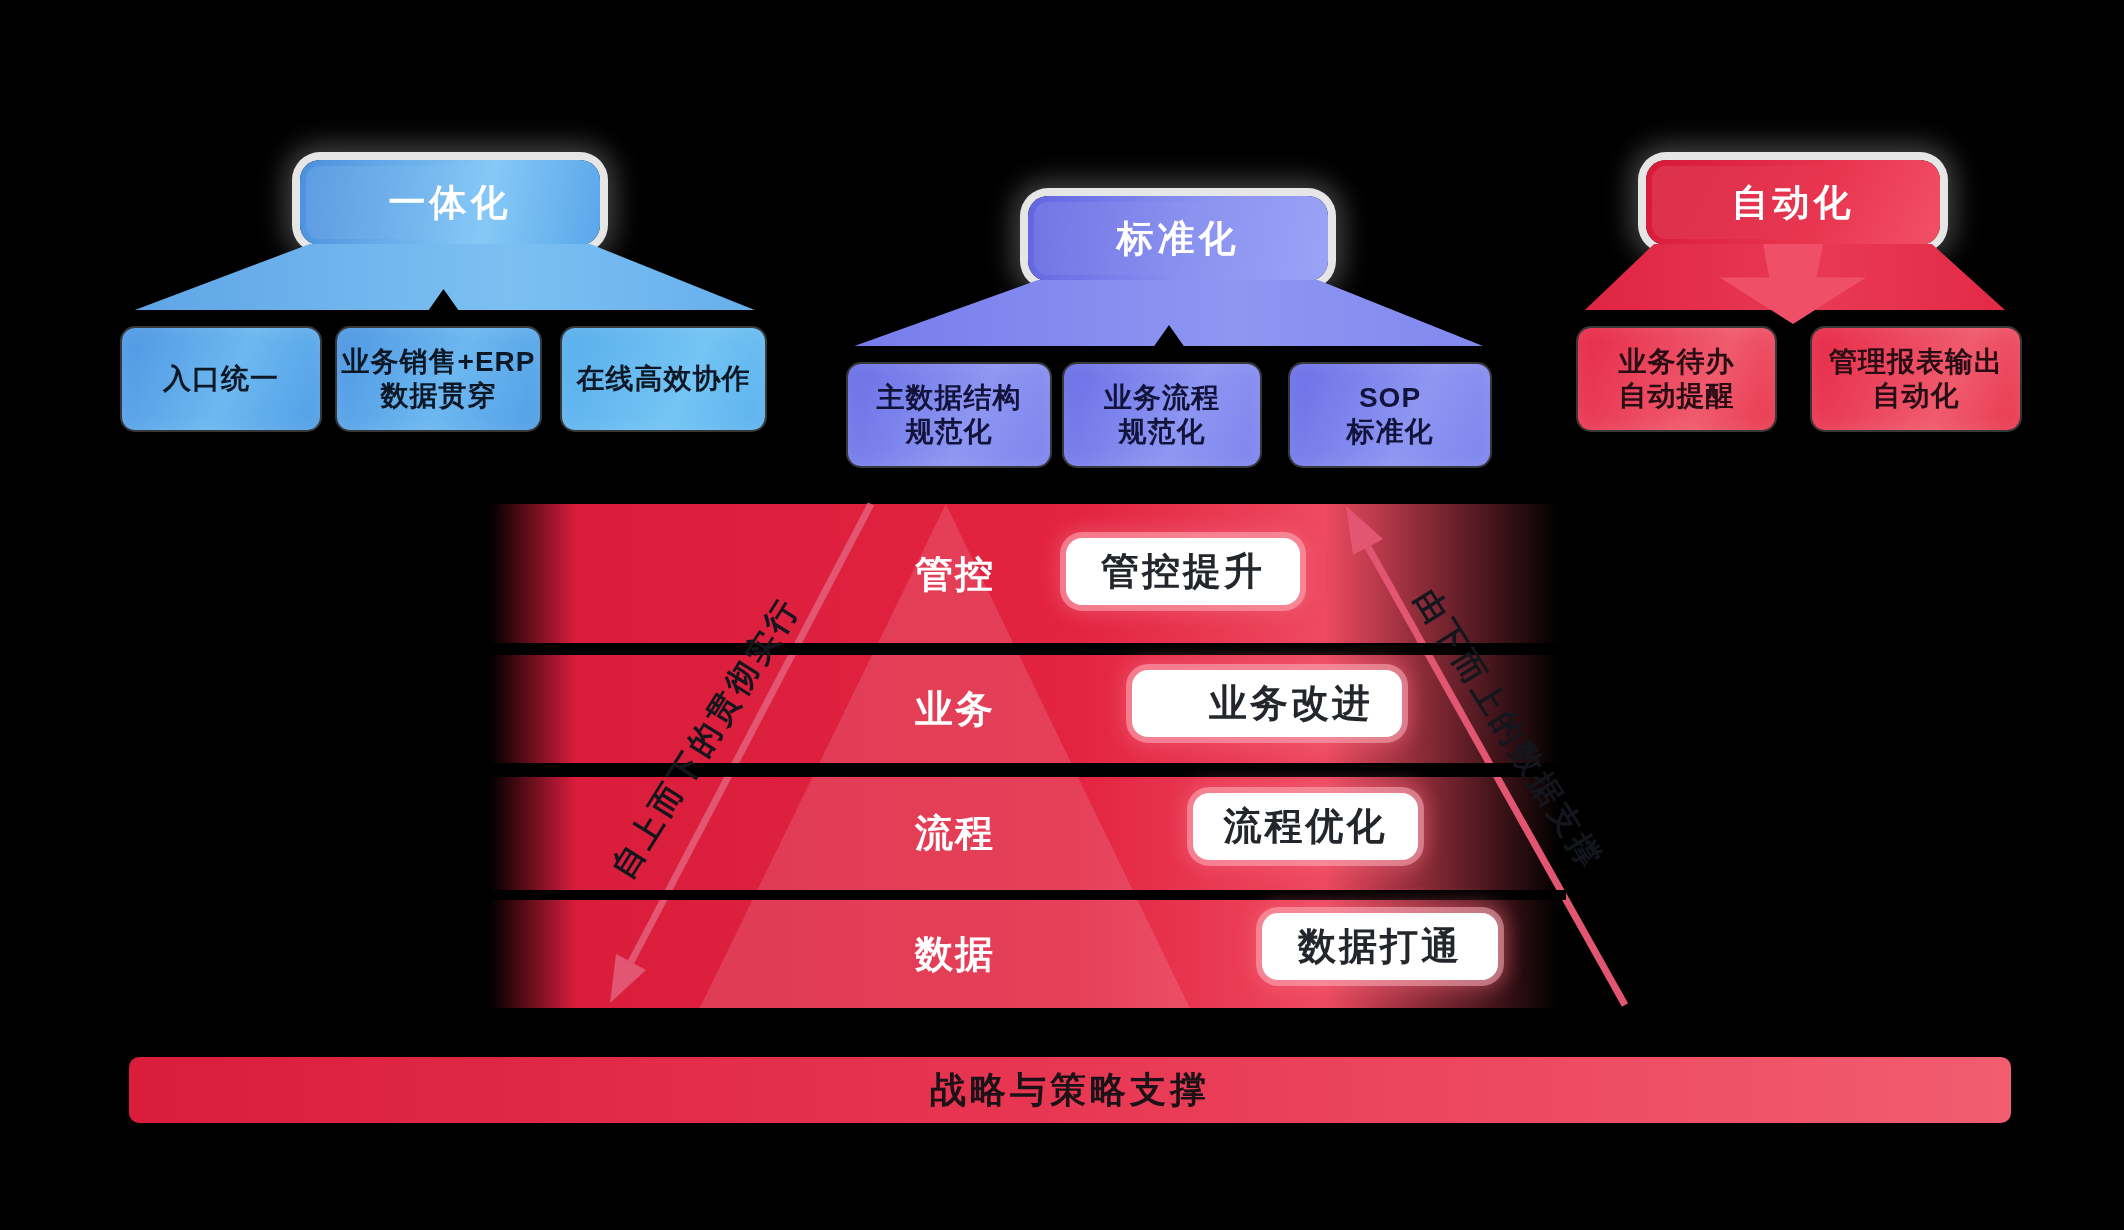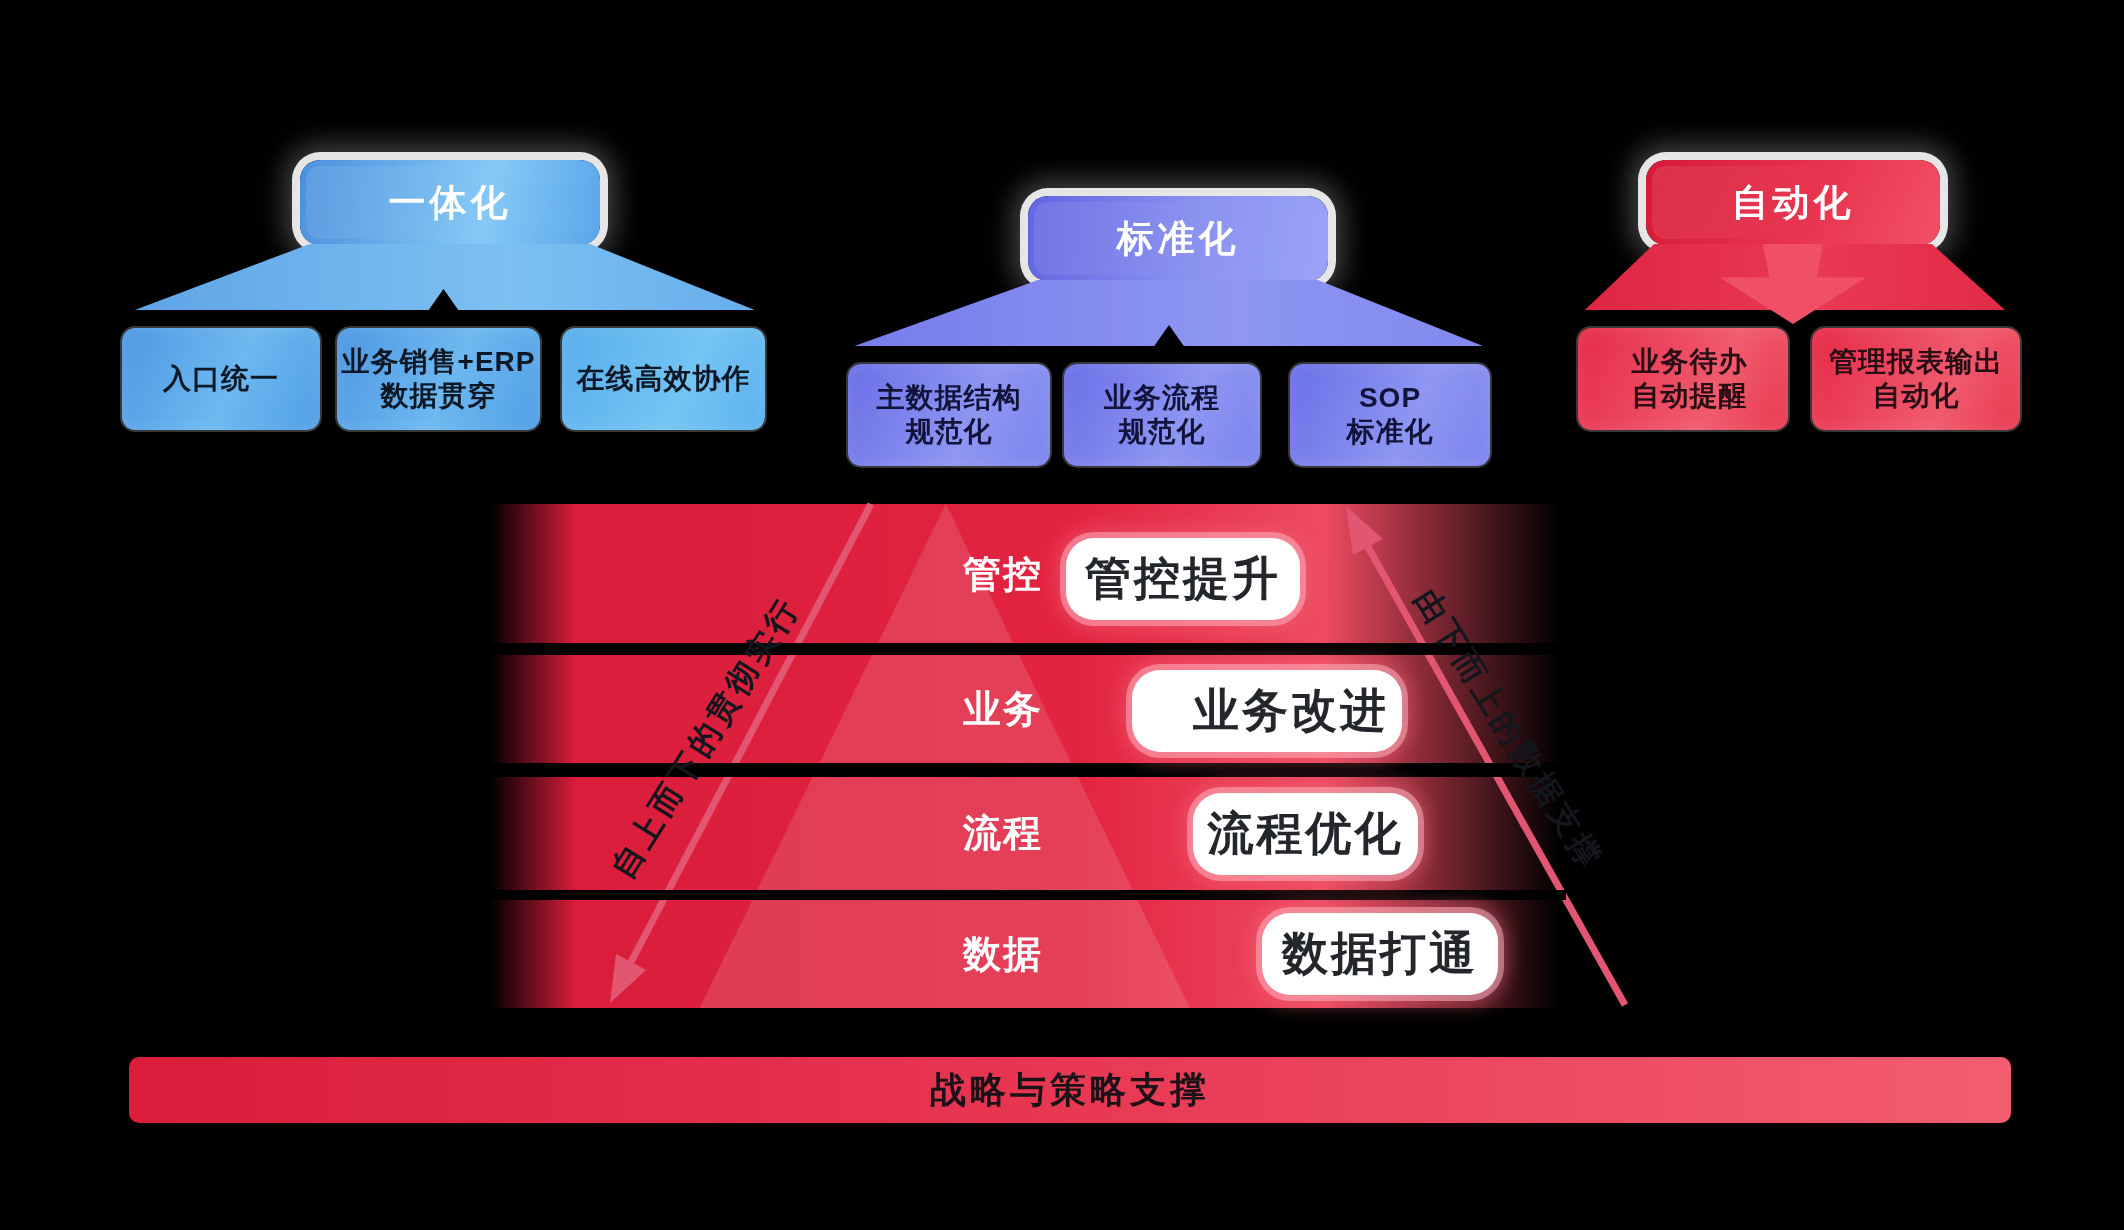--- a/index.html
+++ b/index.html
@@ -38,45 +38,45 @@
        display:flex;flex-direction:column;align-items:center;justify-content:center;
        font-size:28px;line-height:34px;letter-spacing:1px;text-align:center;
        box-shadow:0 0 0 2px rgba(255,255,255,0.22), inset 0 0 18px rgba(255,255,255,0.12);}
   .g1 .sub{background:linear-gradient(115deg,#4e97e3 0%,#6db8f0 55%,#509ee6 100%);color:#0c1826;}
   .g1 .sub.s3{background:linear-gradient(115deg,#58aeec 0%,#74c4f4 60%,#5cb2ee 100%);}
   .g2 .sub{background:linear-gradient(115deg,#6a6fe6 0%,#8e96f2 60%,#7d84ee 100%);color:#12133a;text-align:center;}
   .g3 .sub{background:linear-gradient(115deg,#e62a48 0%,#f05b6e 65%,#e9384f 100%);color:#290d14;}
 
   .g1 .s1{left:0;width:198px;} .g1 .s2{left:215px;width:203px;} .g1 .s3{left:440px;width:203px;}
   .g2 .s1{left:0;width:202px;} .g2 .s2{left:216px;width:196px;} .g2 .s3{left:442px;width:200px;}
-  .g3 .s1{left:0;width:197px;padding-left:13px;} .g3 .s2{left:234px;width:208px;}
+  .g3 .s1{left:0;width:197px;} .g3 .s2{left:234px;width:208px;}
 
   
   .block{position:absolute;left:490px;top:504px;width:1070px;height:504px;}
   .prow{position:absolute;left:0;width:100%;
        background:linear-gradient(90deg,rgba(217,29,59,0) 0%,#d91d3b 8%,#e32441 55%,#ee4a60 78%,rgba(238,74,96,0) 100%);}
   .r1{top:0;height:139px;} .r2{top:151px;height:108px;}
   .r3{top:273px;height:113px;} .r4{top:396px;height:108px;}
 
   .tri{position:absolute;left:0;top:0;width:1070px;height:504px;
        background:rgba(255,255,255,0.13);
        clip-path:polygon(42.6% 0,19.6% 100%,65.4% 100%);}
 
   .arrows-svg{position:absolute;left:0;top:0;width:1200px;height:520px;overflow:visible;}
 
   .gap{position:absolute;left:-6px;width:1082px;background:#000;}
   .gap1{top:139px;height:12px;} .gap2{top:259px;height:14px;} .gap3{top:386px;height:10px;}
 
   .rlabel{position:absolute;left:420px;width:90px;height:50px;line-height:50px;
-       text-align:center;color:#ffffff;font-size:38px;letter-spacing:2px;margin-left:48px;}
+       text-align:center;color:#ffffff;font-size:38px;letter-spacing:2px;}
   .rl1{top:45px;} .rl2{top:180px;} .rl3{top:304px;} .rl4{top:425px;}
 
-  .badge{position:absolute;height:82px;border-radius:28px;background:#ffffff;
+  .badge{position:absolute;height:67px;border-radius:16px;background:#ffffff;
        display:flex;align-items:center;justify-content:center;
-       color:#23262b;font-size:46px;letter-spacing:3px;
+       color:#23262b;font-size:38px;letter-spacing:3px;
        box-shadow:0 0 0 6px rgba(255,185,195,0.50),0 0 18px 10px rgba(243,105,125,0.45);}
   .bd1{left:576px;top:34px;width:234px;} .bd2{left:642px;top:166px;width:222px;padding-left:48px;}
   .bd3{left:703px;top:289px;width:225px;} .bd4{left:772px;top:409px;width:236px;}
 
   .diag{position:absolute;white-space:nowrap;color:#14161d;font-size:32px;
        letter-spacing:4px;transform-origin:center center;}
   .diag-left{left:216px;top:234px;transform:translate(-50%,-50%) rotate(-58deg);}
   .diag-right{left:1018px;top:226px;transform:translate(-50%,-50%) rotate(58deg);}
 
   

